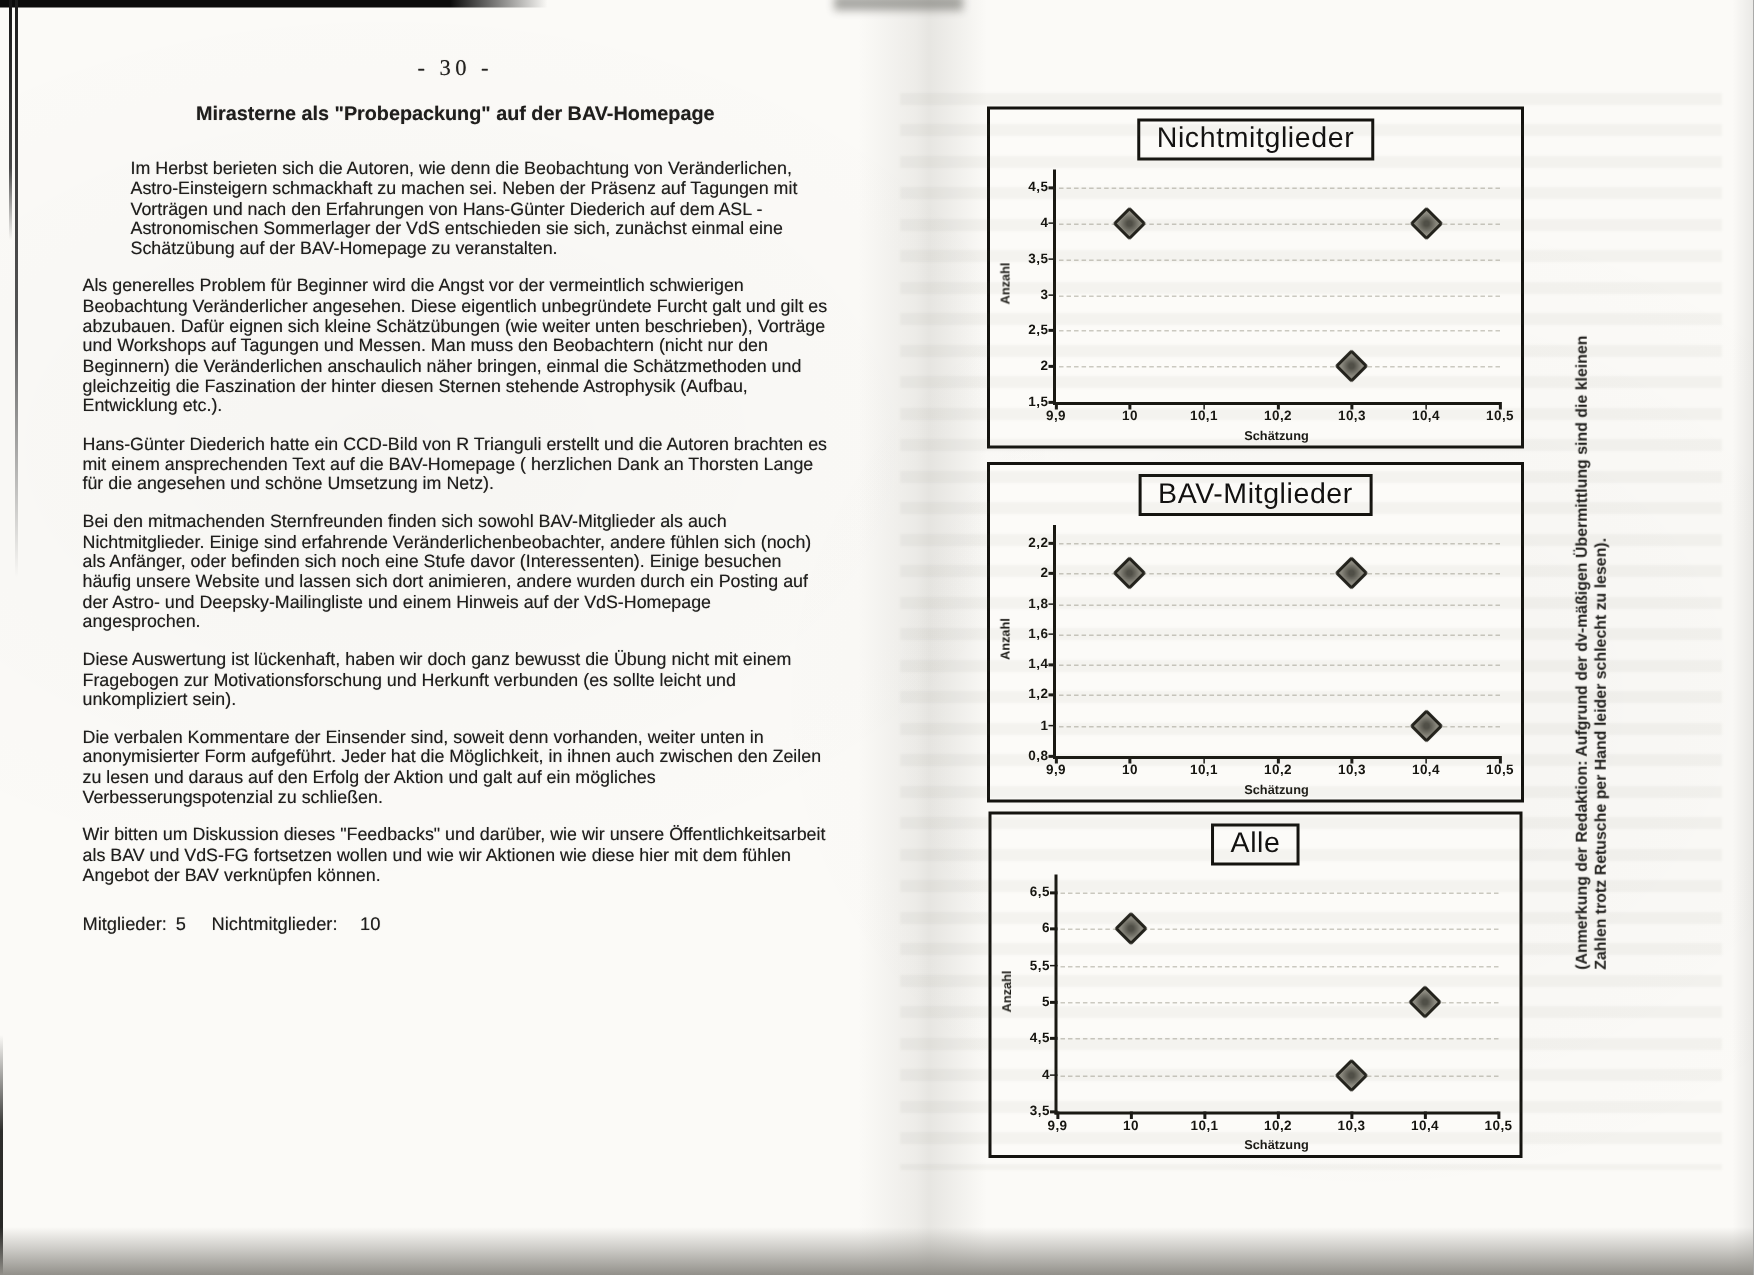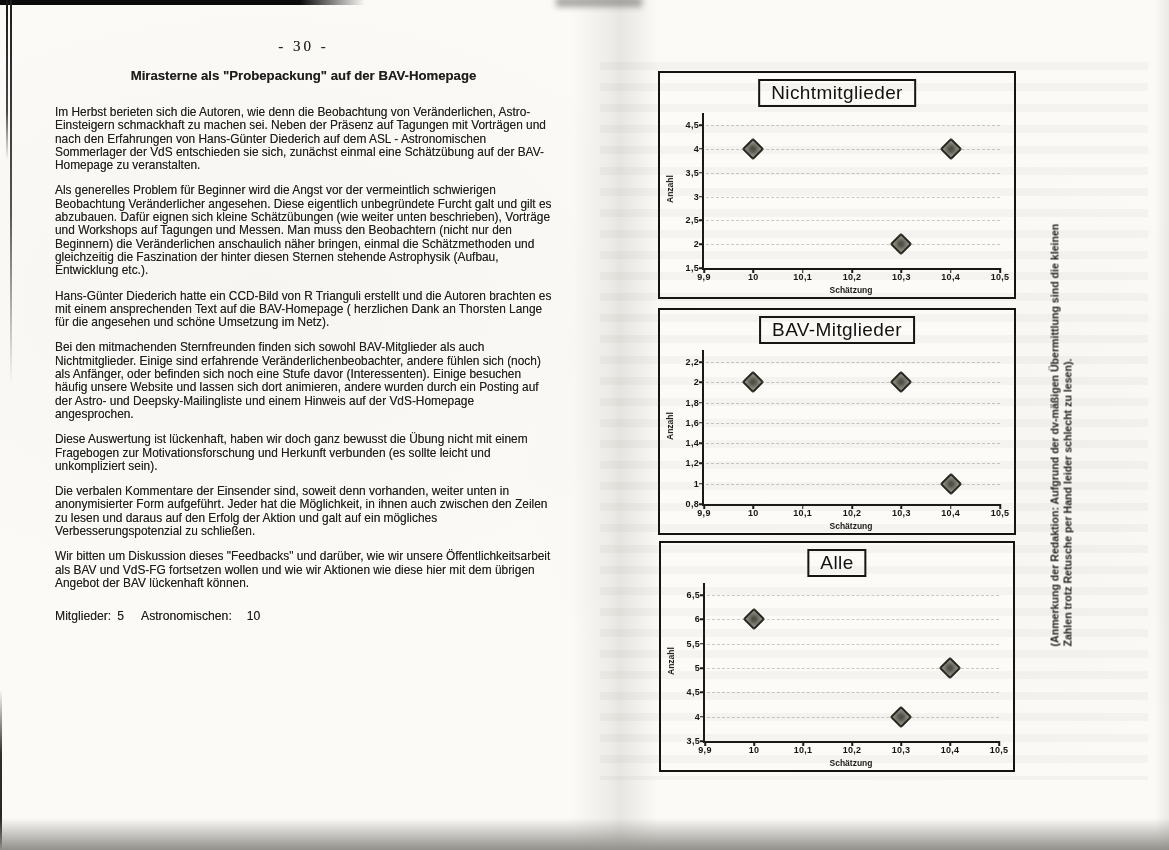--- a/index.html
+++ b/index.html
@@ -30,21 +30,21 @@
   
   .article{position:absolute;left:55px;top:38px;width:497px;z-index:2;
     text-shadow:0 0 .5px rgba(30,30,28,.55);}
   .page-num{font-family:"Liberation Serif",serif;font-size:15px;letter-spacing:3px;text-align:center;color:#23221f;}
   .page-num-right{position:absolute;left:658px;top:33px;width:358px;z-index:2;
     font-family:"Liberation Serif",serif;font-size:15px;letter-spacing:3px;text-align:center;color:#23221f;
     text-shadow:0 0 .5px rgba(30,30,28,.55);}
   .title{font-size:13.2px;font-weight:bold;text-align:center;margin:13px 0 0;}
   .author{font-size:12.4px;text-align:center;margin-top:15px;}
   .article p{font-size:11.9px;line-height:13.3px;margin:0 0 12px;}
-  .article p.first{margin-top:23px;}
+  .article p.first{margin-top:23px;margin-left:32px;}
   .heading{font-weight:bold;font-size:12.5px;margin-top:37px;}
   .results{font-size:12.2px;margin-top:19px;}
   .results .v1{margin-left:6px;}
   .results .l2{margin-left:17px;}
   .results .v2{margin-left:15px;}
   
   .chart-box{position:absolute;z-index:1;background:#fcfbf8;border:2px solid #14130f;box-sizing:border-box;}
   #chart0{left:658px;top:71px;width:358px;height:228px;}
   #chart1{left:658px;top:308px;width:358px;height:227px;}
   #chart2{left:659px;top:541px;width:356px;height:231px;}
@@ -86,23 +86,23 @@
 
   <div class="article">
     <div class="page-num">- 30 -</div>
     <div class="title">Mirasterne als "Probepackung" auf der BAV-Homepage</div>
     <p class="first">Im Herbst berieten sich die Autoren, wie denn die Beobachtung von Veränderlichen, Astro-Einsteigern schmackhaft zu machen sei. Neben der Präsenz auf Tagungen mit Vorträgen und nach den Erfahrungen von Hans-Günter Diederich auf dem ASL - Astronomischen Sommerlager der VdS entschieden sie sich, zunächst einmal eine Schätzübung auf der BAV-Homepage zu veranstalten.</p>
     <p>Als generelles Problem für Beginner wird die Angst vor der vermeintlich schwierigen Beobachtung Veränderlicher angesehen. Diese eigentlich unbegründete Furcht galt und gilt es abzubauen. Dafür eignen sich kleine Schätzübungen (wie weiter unten beschrieben), Vorträge und Workshops auf Tagungen und Messen. Man muss den Beobachtern (nicht nur den Beginnern) die Veränderlichen anschaulich näher bringen, einmal die Schätzmethoden und gleichzeitig die Faszination der hinter diesen Sternen stehende Astrophysik (Aufbau, Entwicklung etc.).</p>
     <p>Hans-Günter Diederich hatte ein CCD-Bild von R Trianguli erstellt und die Autoren brachten es mit einem ansprechenden Text auf die BAV-Homepage ( herzlichen Dank an Thorsten Lange für die angesehen und schöne Umsetzung im Netz).</p>
     <p>Bei den mitmachenden Sternfreunden finden sich sowohl BAV-Mitglieder als auch Nichtmitglieder. Einige sind erfahrende Veränderlichenbeobachter, andere fühlen sich (noch) als Anfänger, oder befinden sich noch eine Stufe davor (Interessenten). Einige besuchen häufig unsere Website und lassen sich dort animieren, andere wurden durch ein Posting auf der Astro- und Deepsky-Mailingliste und einem Hinweis auf der VdS-Homepage angesprochen.</p>
     <p>Diese Auswertung ist lückenhaft, haben wir doch ganz bewusst die Übung nicht mit einem Fragebogen zur Motivationsforschung und Herkunft verbunden (es sollte leicht und unkompliziert sein).</p>
     <p>Die verbalen Kommentare der Einsender sind, soweit denn vorhanden, weiter unten in anonymisierter Form aufgeführt. Jeder hat die Möglichkeit, in ihnen auch zwischen den Zeilen zu lesen und daraus auf den Erfolg der Aktion und galt auf ein mögliches Verbesserungspotenzial zu schließen.</p>
-    <p>Wir bitten um Diskussion dieses "Feedbacks" und darüber, wie wir unsere Öffentlichkeitsarbeit als BAV und VdS-FG fortsetzen wollen und wie wir Aktionen wie diese hier mit dem übrigen Angebot der BAV lückenhaft können.</p>
+    <p>Wir bitten um Diskussion dieses "Feedbacks" und darüber, wie wir unsere Öffentlichkeitsarbeit als BAV und VdS-FG fortsetzen wollen und wie wir Aktionen wie diese hier mit dem fühlen Angebot der BAV verknüpfen können.</p>
     <div class="results">
-      <span>Mitglieder:</span><span class="v1">5</span><span class="l2">Astronomischen:</span><span class="v2">10</span>
+      <span>Mitglieder:</span><span class="v1">5</span><span class="l2">Nichtmitglieder:</span><span class="v2">10</span>
     </div>
   </div>
 
   <div class="chart-box" id="chart0">
       <div class="chart-title">Nichtmitglieder</div>
       <div class="plot">
         <div class="grid" style="top: 12px;"></div>
         <div class="ytickmark" style="top: 12px;"></div>
         <div class="tick ylabtick" style="top: 12px;">4,5</div>
         <div class="grid" style="top: 35.8333px;"></div>

